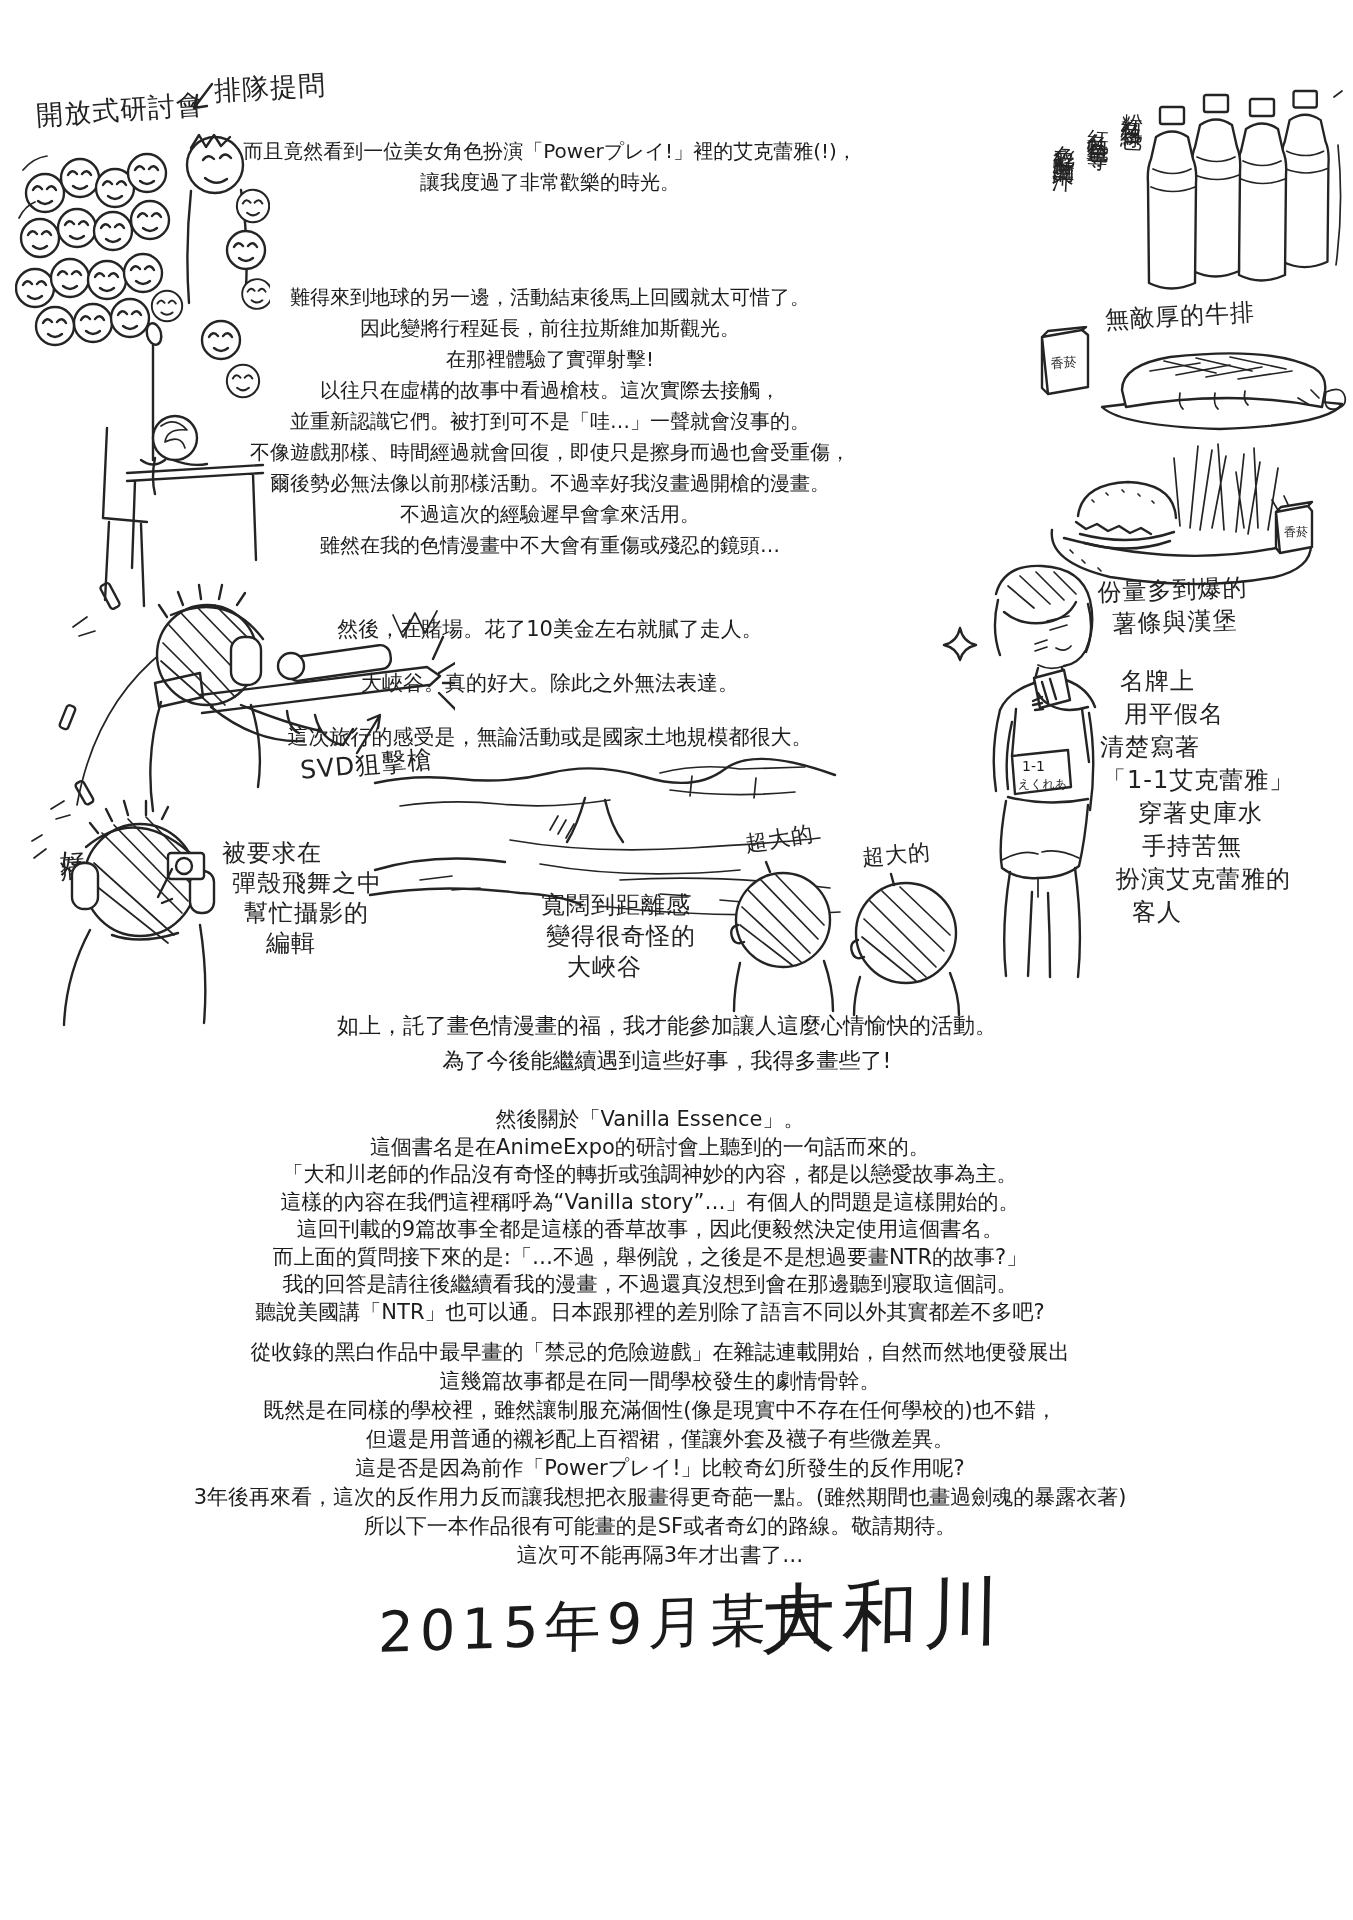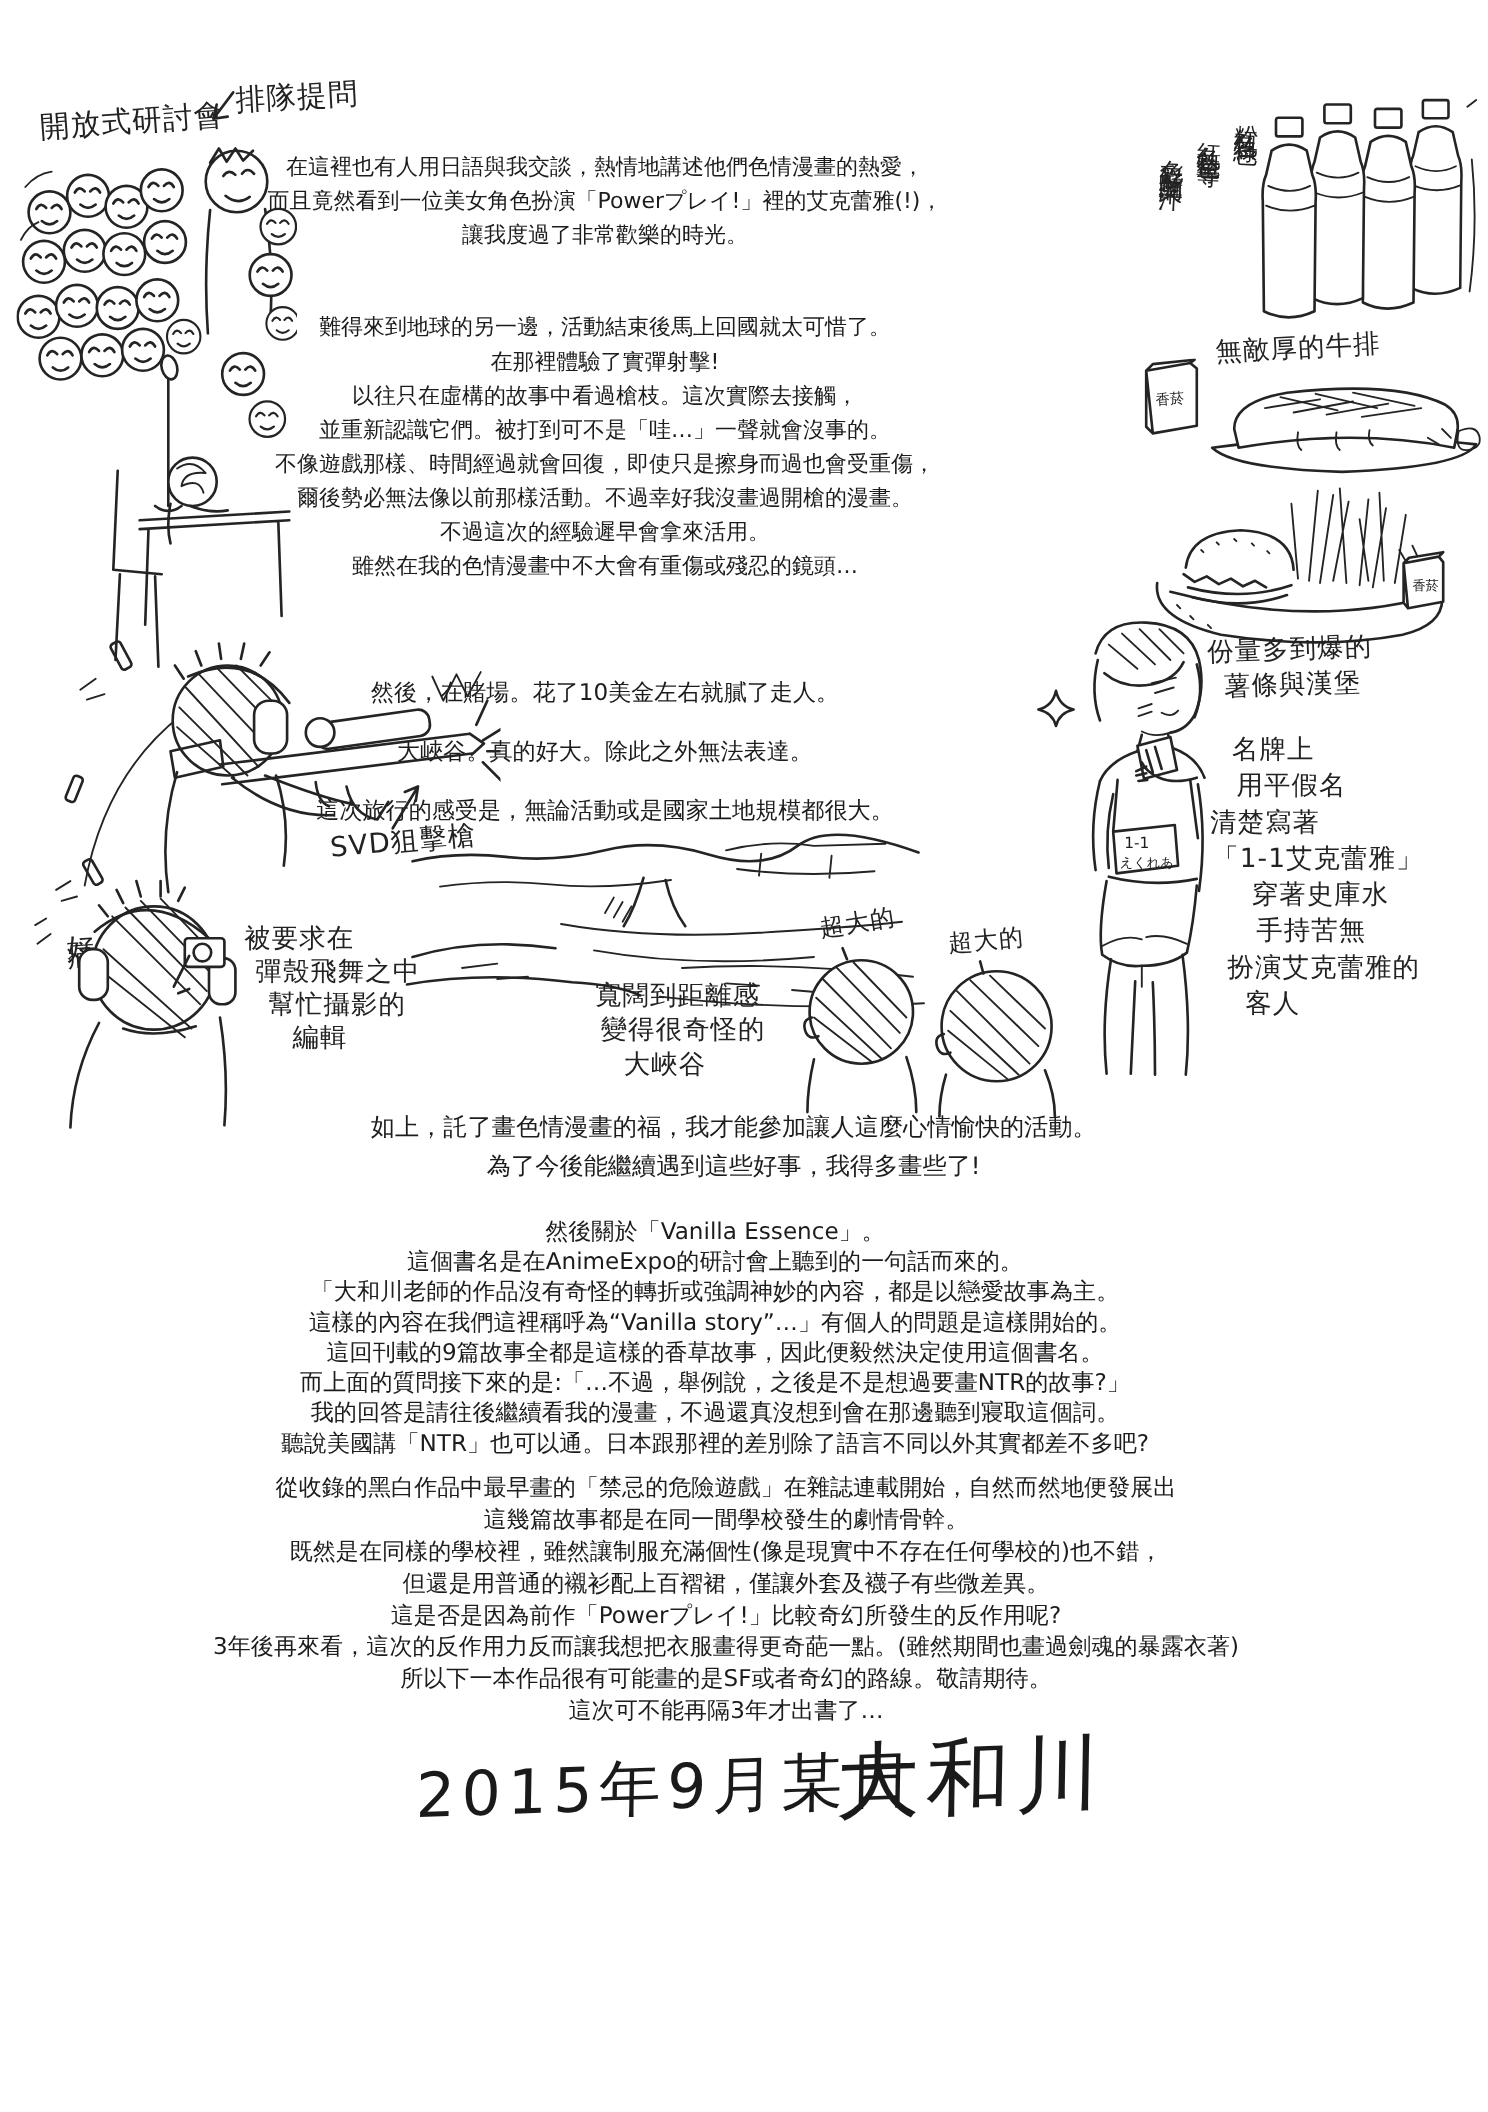--- a/index.html
+++ b/index.html
@@ -70,27 +70,27 @@
     <path d="M138,247 L138,362 M126,362 q12,9 24,0"></path>
 
     <circle cx="160" cy="340" r="22" class="f"></circle>
     <path d="M146,328 q14,-10 26,4 q-20,-2 -22,12 q16,-8 20,6" class="thin"></path>
     <path d="M140,360 Q136,380 140,396 M158,362 Q176,369 192,366"></path>
     <path d="M112,375 L248,367 M112,383 L248,375 M120,383 L117,470 M238,376 L241,462"></path>
     <path d="M92,330 L88,420 M88,420 L132,424 M94,424 L90,502 M126,426 L129,508"></path>
   </svg>
 
   <div class="abs blk" style="left:150px;top:136px;width:800px;font-size:20px;line-height:31px">
-    <div class="ln">在這裡也有人用日語與我交談，熱情地講述他們色情漫畫的熱愛，</div>
     <div class="ln">而且竟然看到一位美女角色扮演「Powerプレイ!」裡的艾克蕾雅(!)，</div>
     <div class="ln">讓我度過了非常歡樂的時光。</div>
   </div>
 
   <div class="abs blk" style="left:150px;top:282px;width:800px;font-size:20px;line-height:31px">
     <div class="ln">難得來到地球的另一邊，活動結束後馬上回國就太可惜了。</div>
+    <div class="ln">因此變將行程延長，前往拉斯維加斯觀光。</div>
     <div class="ln">在那裡體驗了實彈射擊!</div>
     <div class="ln">以往只在虛構的故事中看過槍枝。這次實際去接觸，</div>
     <div class="ln">並重新認識它們。被打到可不是「哇…」一聲就會沒事的。</div>
     <div class="ln">不像遊戲那樣、時間經過就會回復，即使只是擦身而過也會受重傷，</div>
     <div class="ln">爾後勢必無法像以前那樣活動。不過幸好我沒畫過開槍的漫畫。</div>
     <div class="ln">不過這次的經驗遲早會拿來活用。</div>
     <div class="ln">雖然在我的色情漫畫中不大會有重傷或殘忍的鏡頭…</div>
   </div>
 
   <div class="abs blk" style="left:150px;top:602px;width:800px;font-size:21px;line-height:54px">

